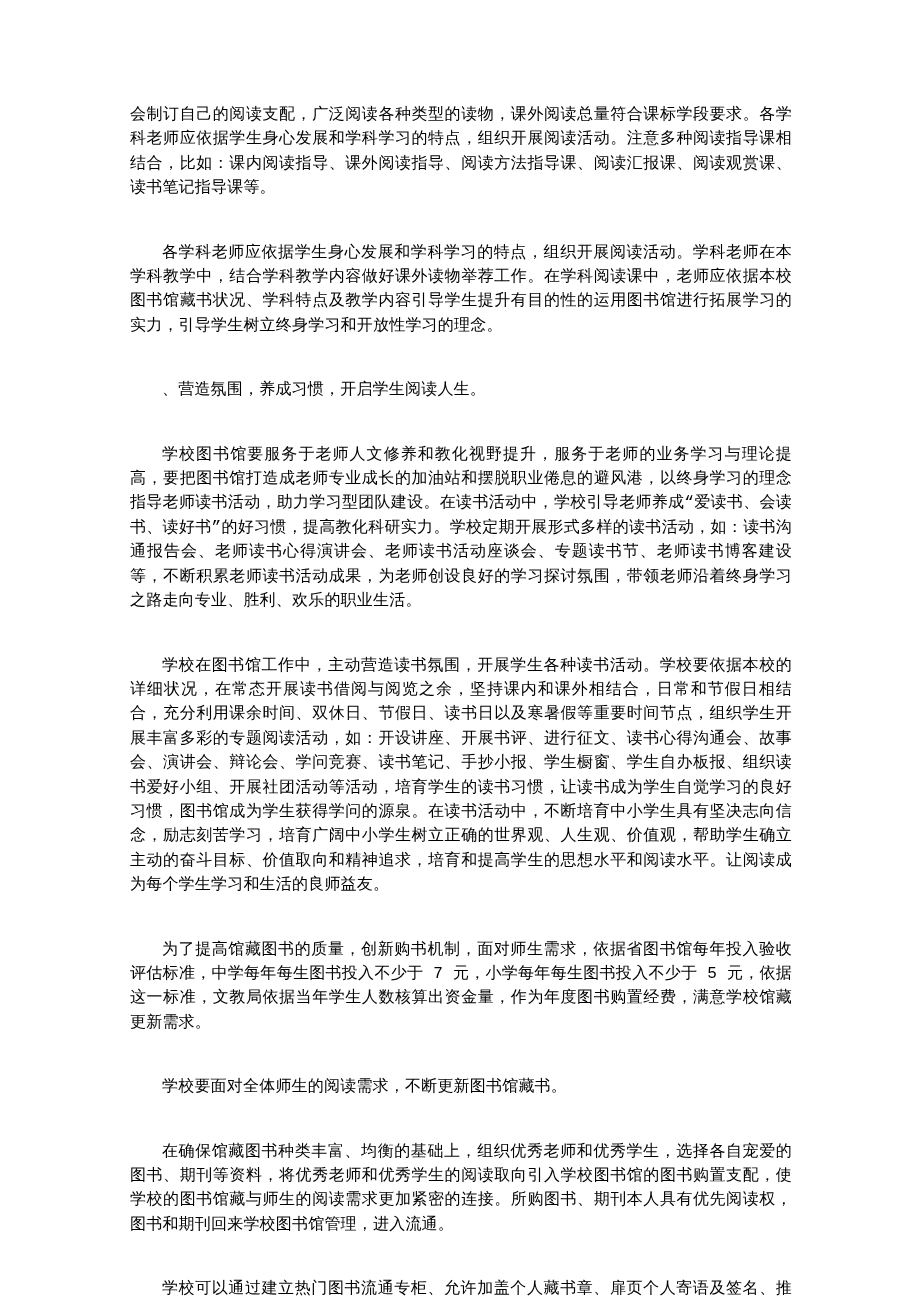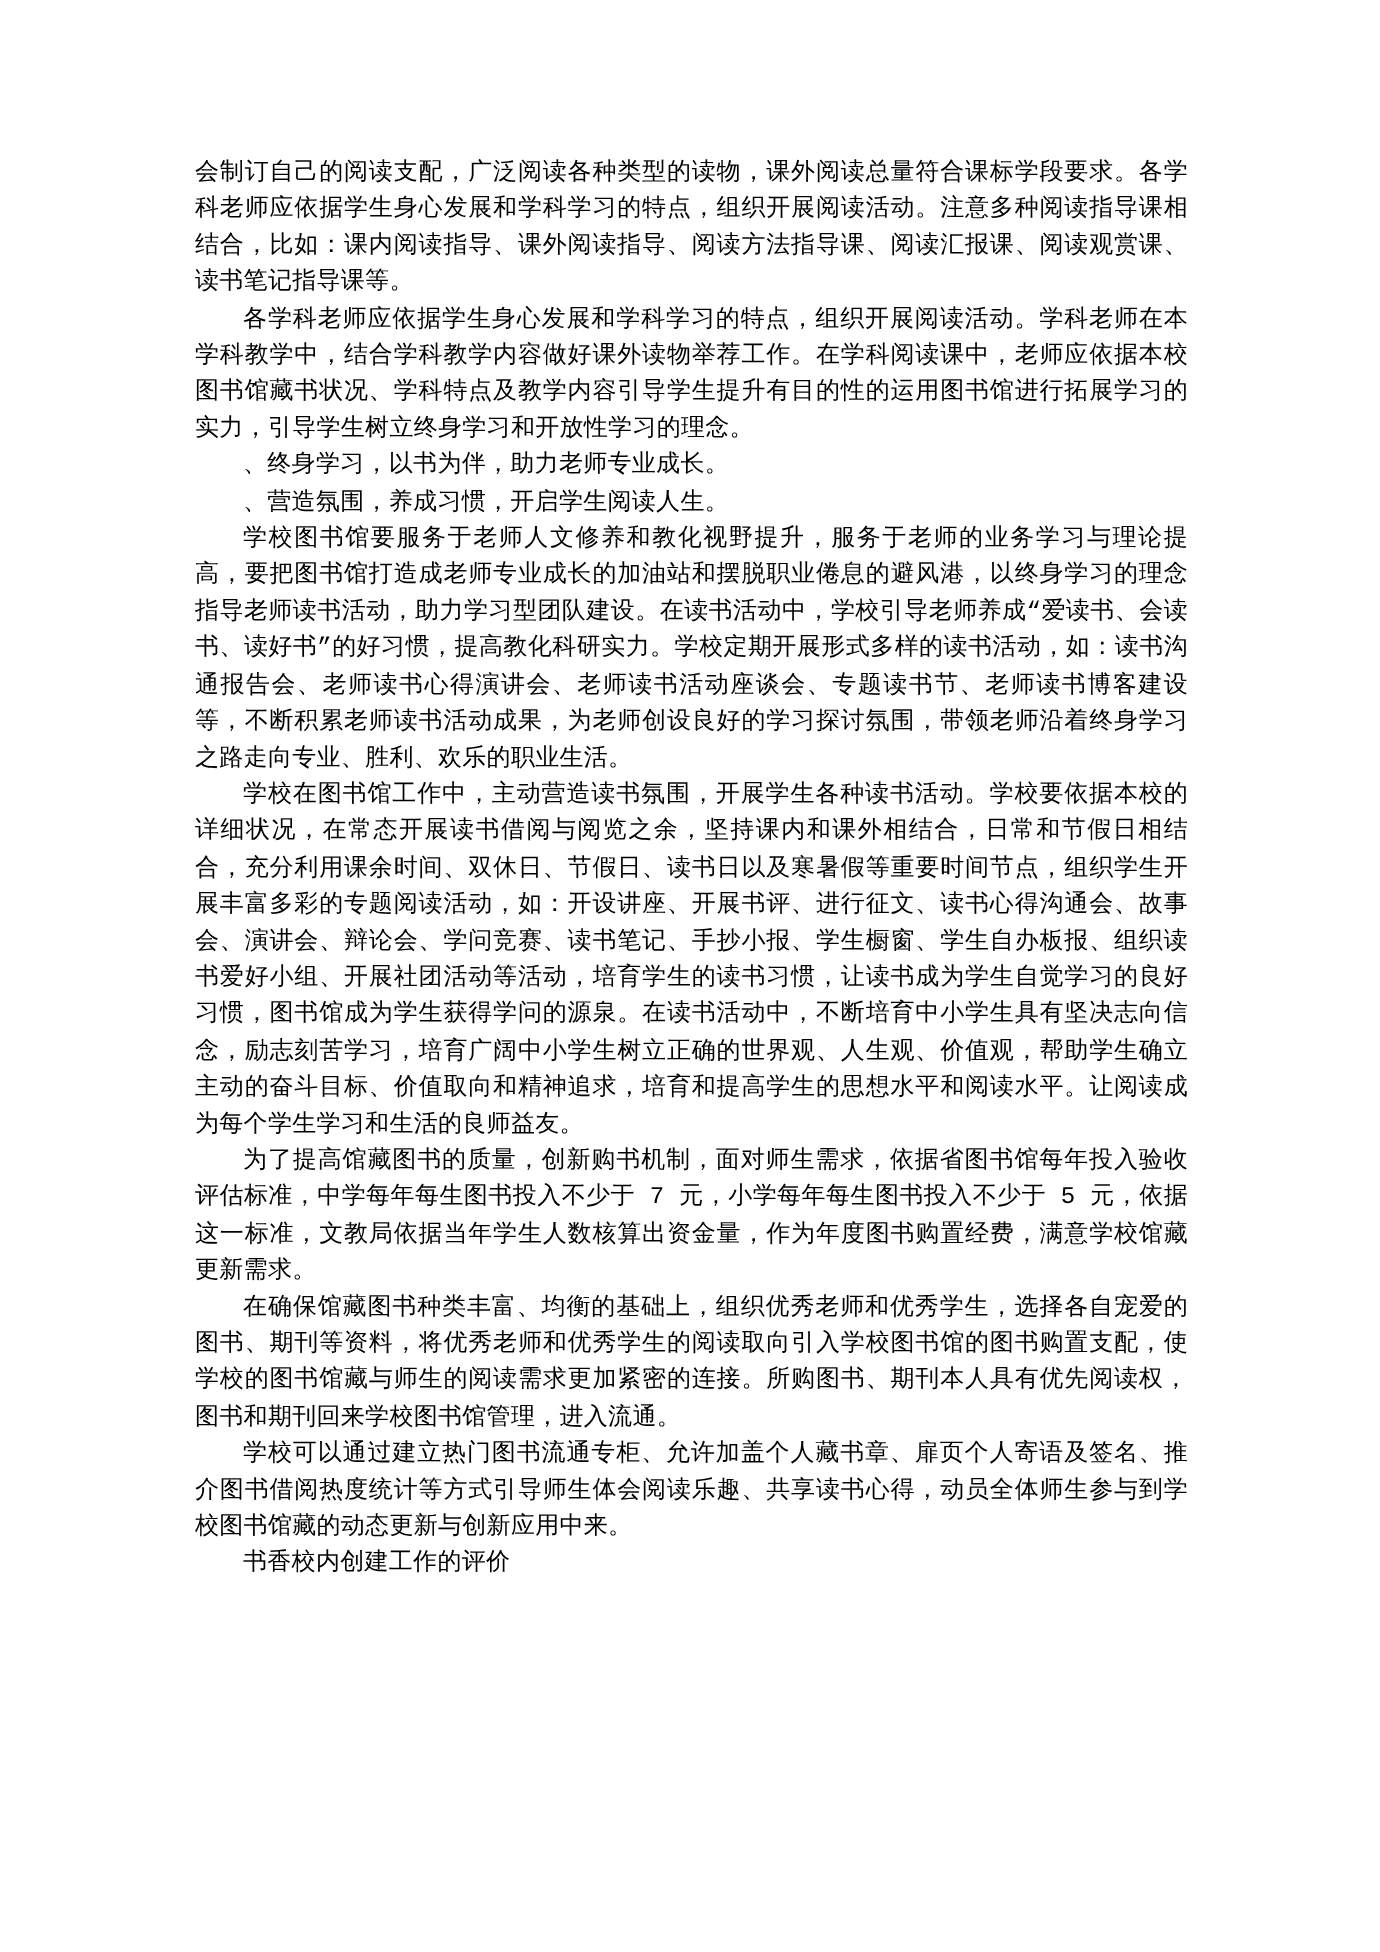--- a/index.html
+++ b/index.html
@@ -26,31 +26,32 @@
     text-align: justify;
     text-justify: inter-ideograph;
     letter-spacing: 0.2px;
   }
   p.para {
     margin: 0;
     padding: 0;
   }
   p.para.indent {
     text-indent: 2em;
+    margin-top: 40px;
   }
 </style>
 </head>
 <body>
 
 <div class="page">
   <div class="text-block">
     <p class="para">会制订自己的阅读支配，广泛阅读各种类型的读物，课外阅读总量符合课标学段要求。各学科老师应依据学生身心发展和学科学习的特点，组织开展阅读活动。注意多种阅读指导课相结合，比如：课内阅读指导、课外阅读指导、阅读方法指导课、阅读汇报课、阅读观赏课、读书笔记指导课等。</p>
     <p class="para indent">各学科老师应依据学生身心发展和学科学习的特点，组织开展阅读活动。学科老师在本学科教学中，结合学科教学内容做好课外读物举荐工作。在学科阅读课中，老师应依据本校图书馆藏书状况、学科特点及教学内容引导学生提升有目的性的运用图书馆进行拓展学习的实力，引导学生树立终身学习和开放性学习的理念。</p>
-    <p class="para indent">、终身学习，以书为伴，助力老师专业成长。</p>
     <p class="para indent">、营造氛围，养成习惯，开启学生阅读人生。</p>
     <p class="para indent">学校图书馆要服务于老师人文修养和教化视野提升，服务于老师的业务学习与理论提高，要把图书馆打造成老师专业成长的加油站和摆脱职业倦息的避风港，以终身学习的理念指导老师读书活动，助力学习型团队建设。在读书活动中，学校引导老师养成“爱读书、会读书、读好书”的好习惯，提高教化科研实力。学校定期开展形式多样的读书活动，如：读书沟通报告会、老师读书心得演讲会、老师读书活动座谈会、专题读书节、老师读书博客建设等，不断积累老师读书活动成果，为老师创设良好的学习探讨氛围，带领老师沿着终身学习之路走向专业、胜利、欢乐的职业生活。</p>
     <p class="para indent">学校在图书馆工作中，主动营造读书氛围，开展学生各种读书活动。学校要依据本校的详细状况，在常态开展读书借阅与阅览之余，坚持课内和课外相结合，日常和节假日相结合，充分利用课余时间、双休日、节假日、读书日以及寒暑假等重要时间节点，组织学生开展丰富多彩的专题阅读活动，如：开设讲座、开展书评、进行征文、读书心得沟通会、故事会、演讲会、辩论会、学问竞赛、读书笔记、手抄小报、学生橱窗、学生自办板报、组织读书爱好小组、开展社团活动等活动，培育学生的读书习惯，让读书成为学生自觉学习的良好习惯，图书馆成为学生获得学问的源泉。在读书活动中，不断培育中小学生具有坚决志向信念，励志刻苦学习，培育广阔中小学生树立正确的世界观、人生观、价值观，帮助学生确立主动的奋斗目标、价值取向和精神追求，培育和提高学生的思想水平和阅读水平。让阅读成为每个学生学习和生活的良师益友。</p>
     <p class="para indent">为了提高馆藏图书的质量，创新购书机制，面对师生需求，依据省图书馆每年投入验收评估标准，中学每年每生图书投入不少于 7 元，小学每年每生图书投入不少于 5 元，依据这一标准，文教局依据当年学生人数核算出资金量，作为年度图书购置经费，满意学校馆藏更新需求。</p>
+    <p class="para indent">学校要面对全体师生的阅读需求，不断更新图书馆藏书。</p>
     <p class="para indent">在确保馆藏图书种类丰富、均衡的基础上，组织优秀老师和优秀学生，选择各自宠爱的图书、期刊等资料，将优秀老师和优秀学生的阅读取向引入学校图书馆的图书购置支配，使学校的图书馆藏与师生的阅读需求更加紧密的连接。所购图书、期刊本人具有优先阅读权，图书和期刊回来学校图书馆管理，进入流通。</p>
     <p class="para indent">学校可以通过建立热门图书流通专柜、允许加盖个人藏书章、扉页个人寄语及签名、推介图书借阅热度统计等方式引导师生体会阅读乐趣、共享读书心得，动员全体师生参与到学校图书馆藏的动态更新与创新应用中来。</p>
     <p class="para indent">书香校内创建工作的评价</p>
   </div>
 </div>
 
 </body></html>

